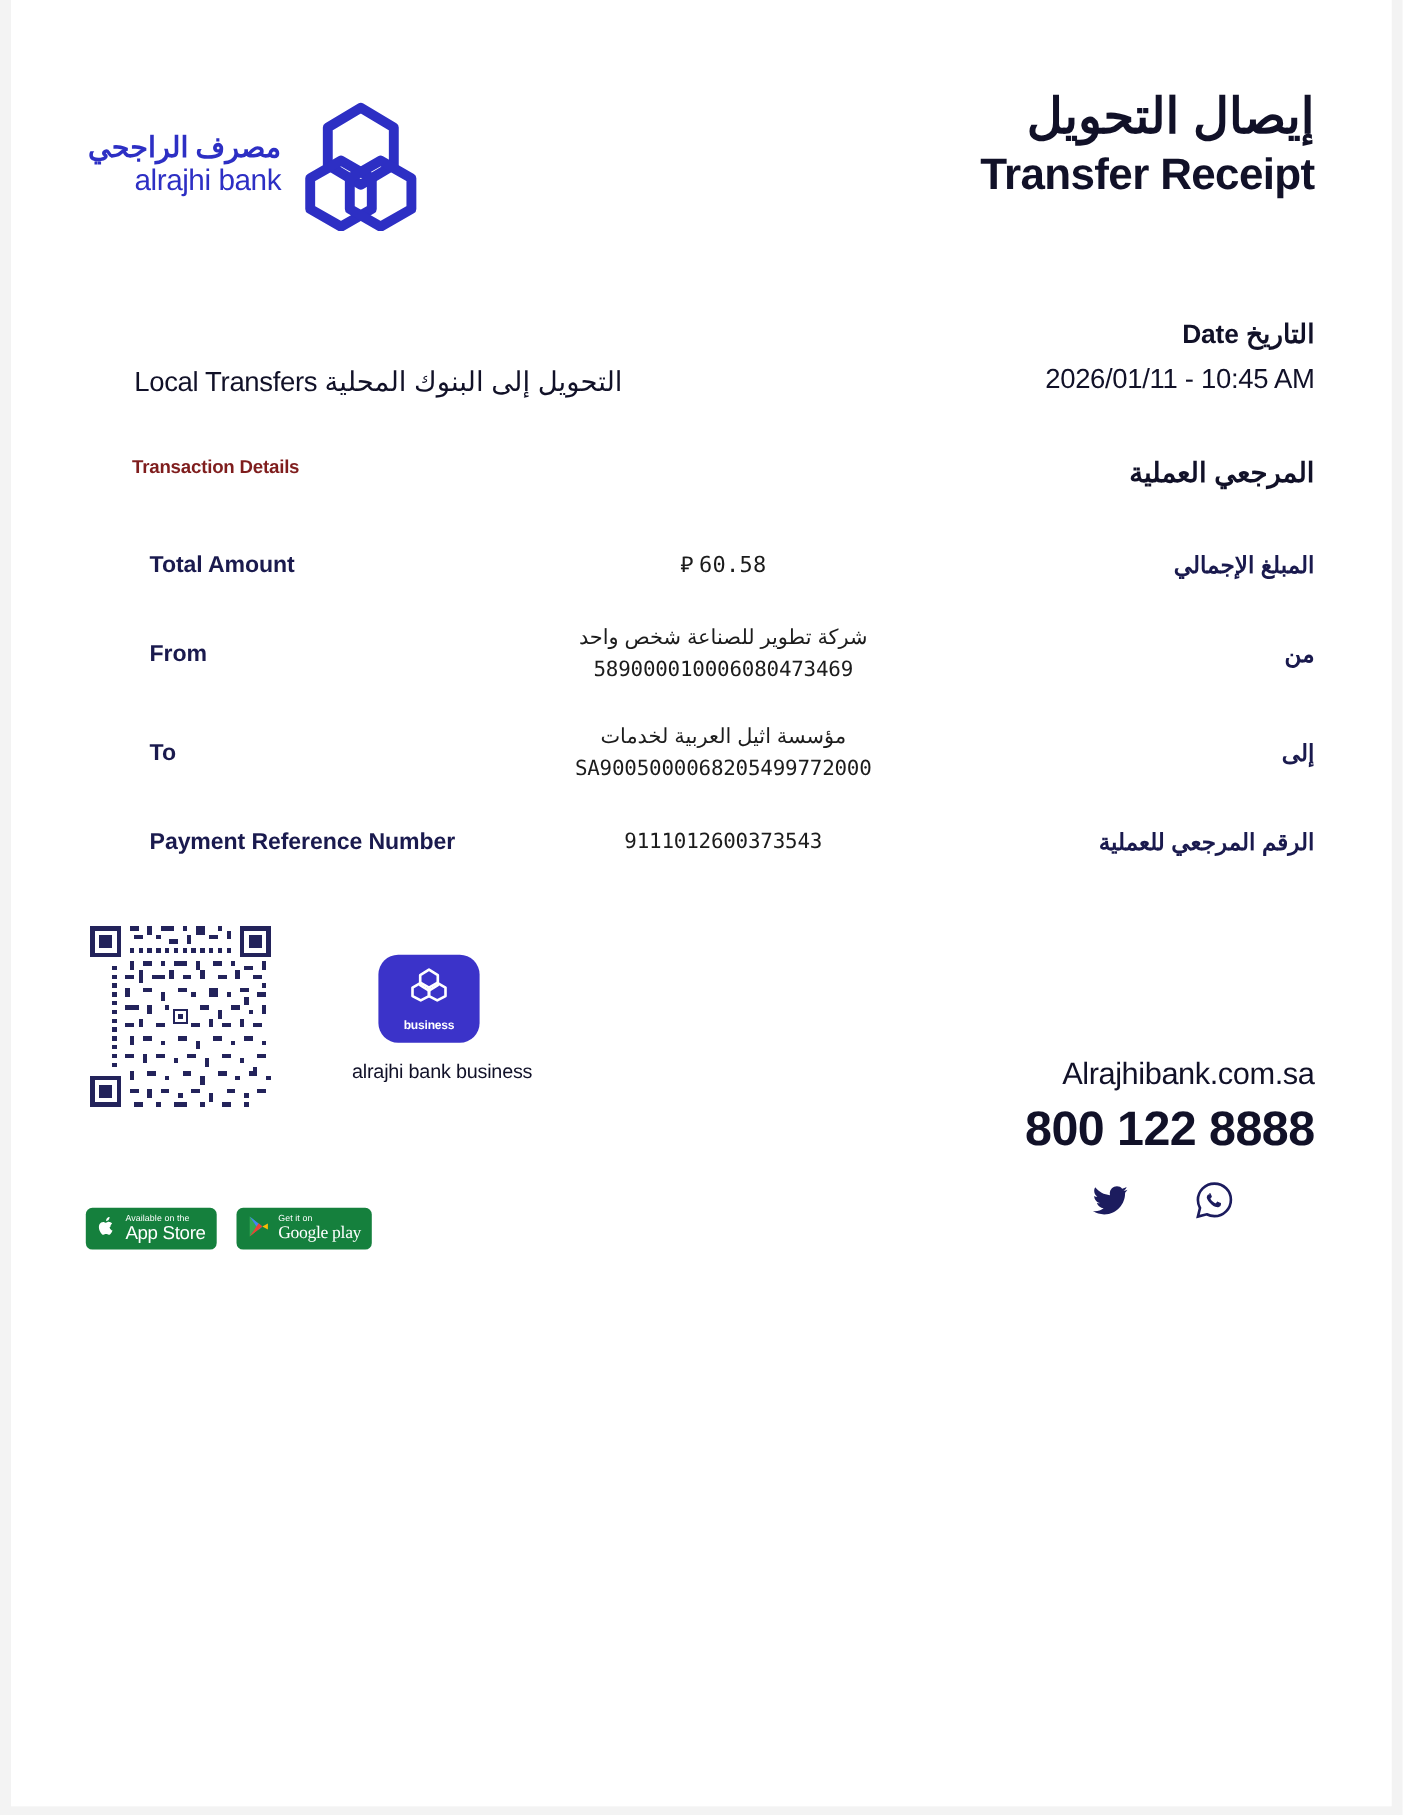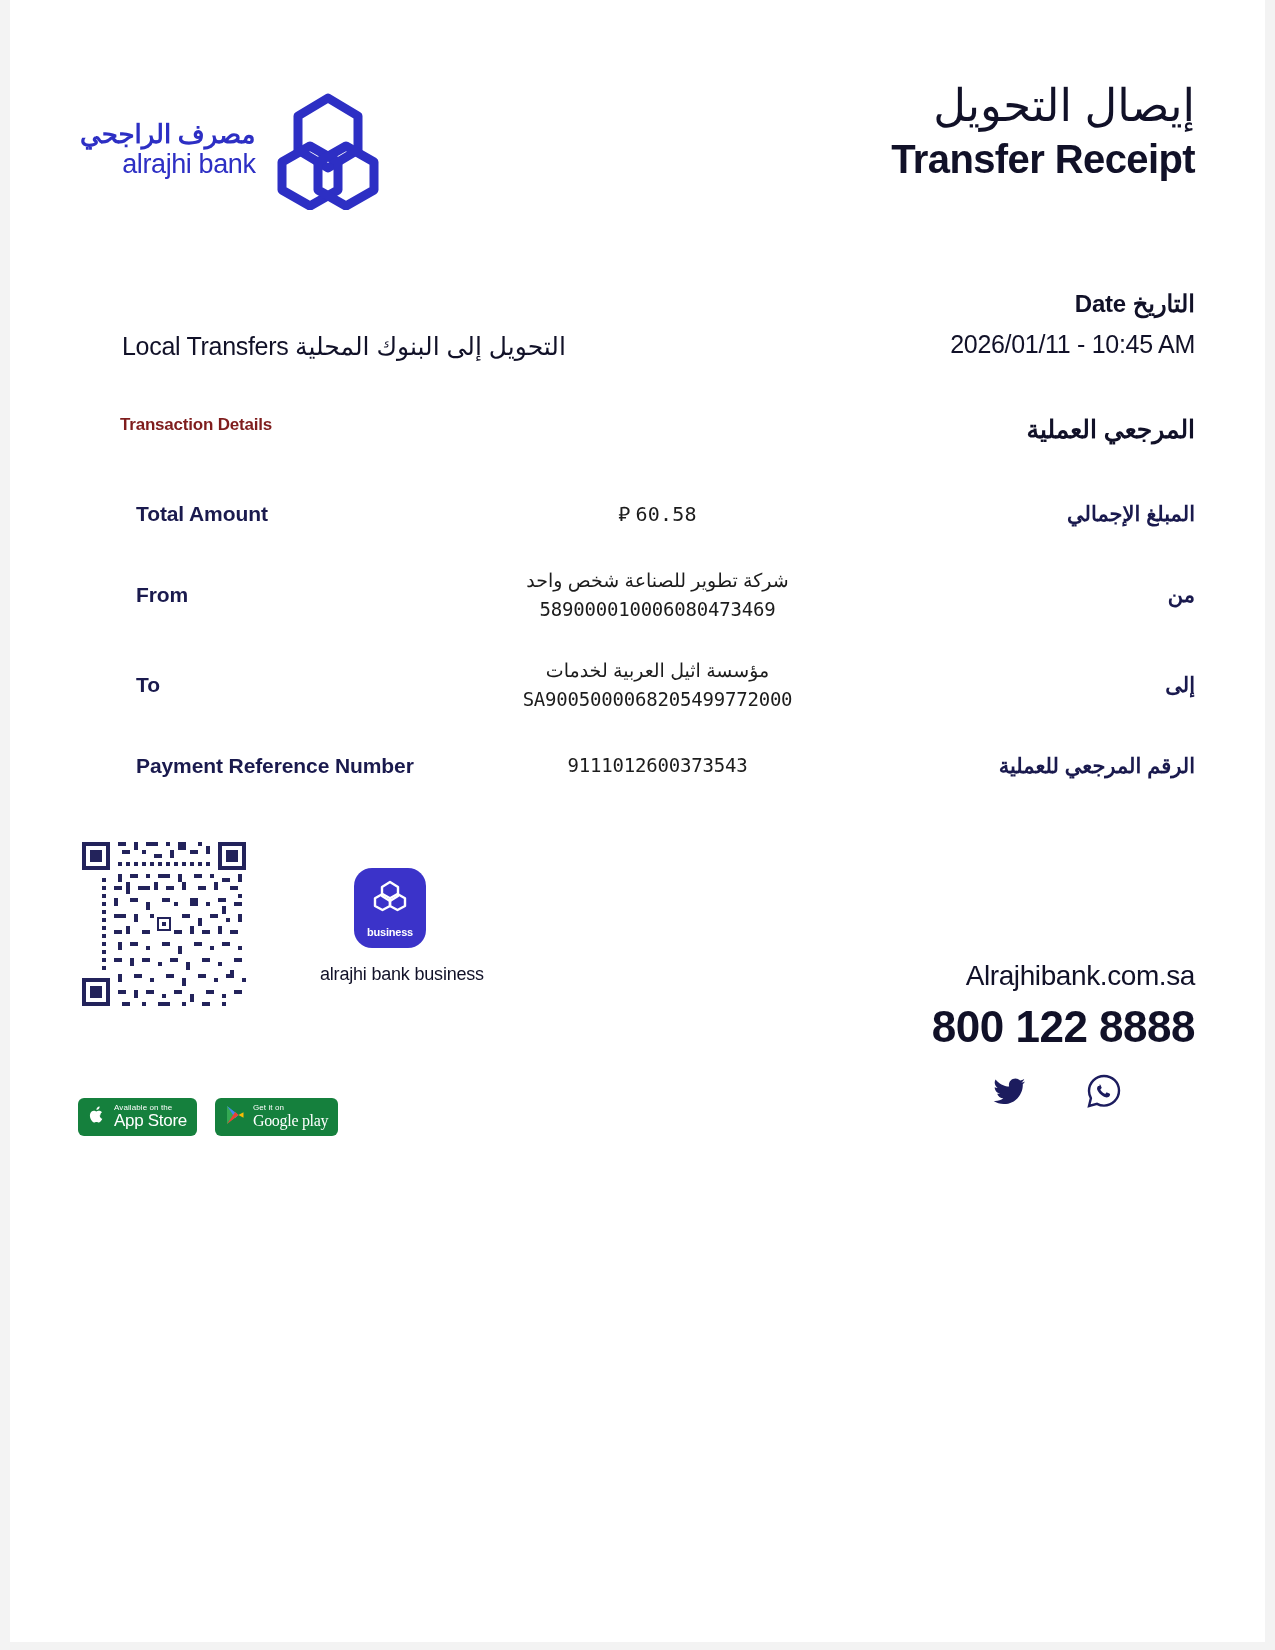--- a/index.html
+++ b/index.html
@@ -80,21 +80,21 @@
   }
 
   .titles {
     position: absolute;
     right: 10px;
     top: 8px;
     text-align: right;
   }
   .title-ar {
     font-size: 45px;
-    font-weight: 400;
+    font-weight: 700;
     color: #111128;
     direction: rtl;
     line-height: 1.25;
     letter-spacing: -0.5px;
   }
   .title-en {
     font-size: 40px;
     font-weight: 700;
     color: #111128;
     line-height: 1.25;
@@ -245,21 +245,21 @@
   .qr-box svg { display: block; }
 
   .biz-app {
     position: absolute;
     left: 310px;
     top: 868px;
     width: 140px;
     text-align: center;
   }
   .biz-icon {
-    width: 72px;
+    width: 92px;
     height: 80px;
     border-radius: 18px;
     background: #3b33c9;
     margin: 0 auto;
     position: relative;
   }
   .biz-icon .glyph {
     position: absolute;
     left: 50%;
     top: 30px;

